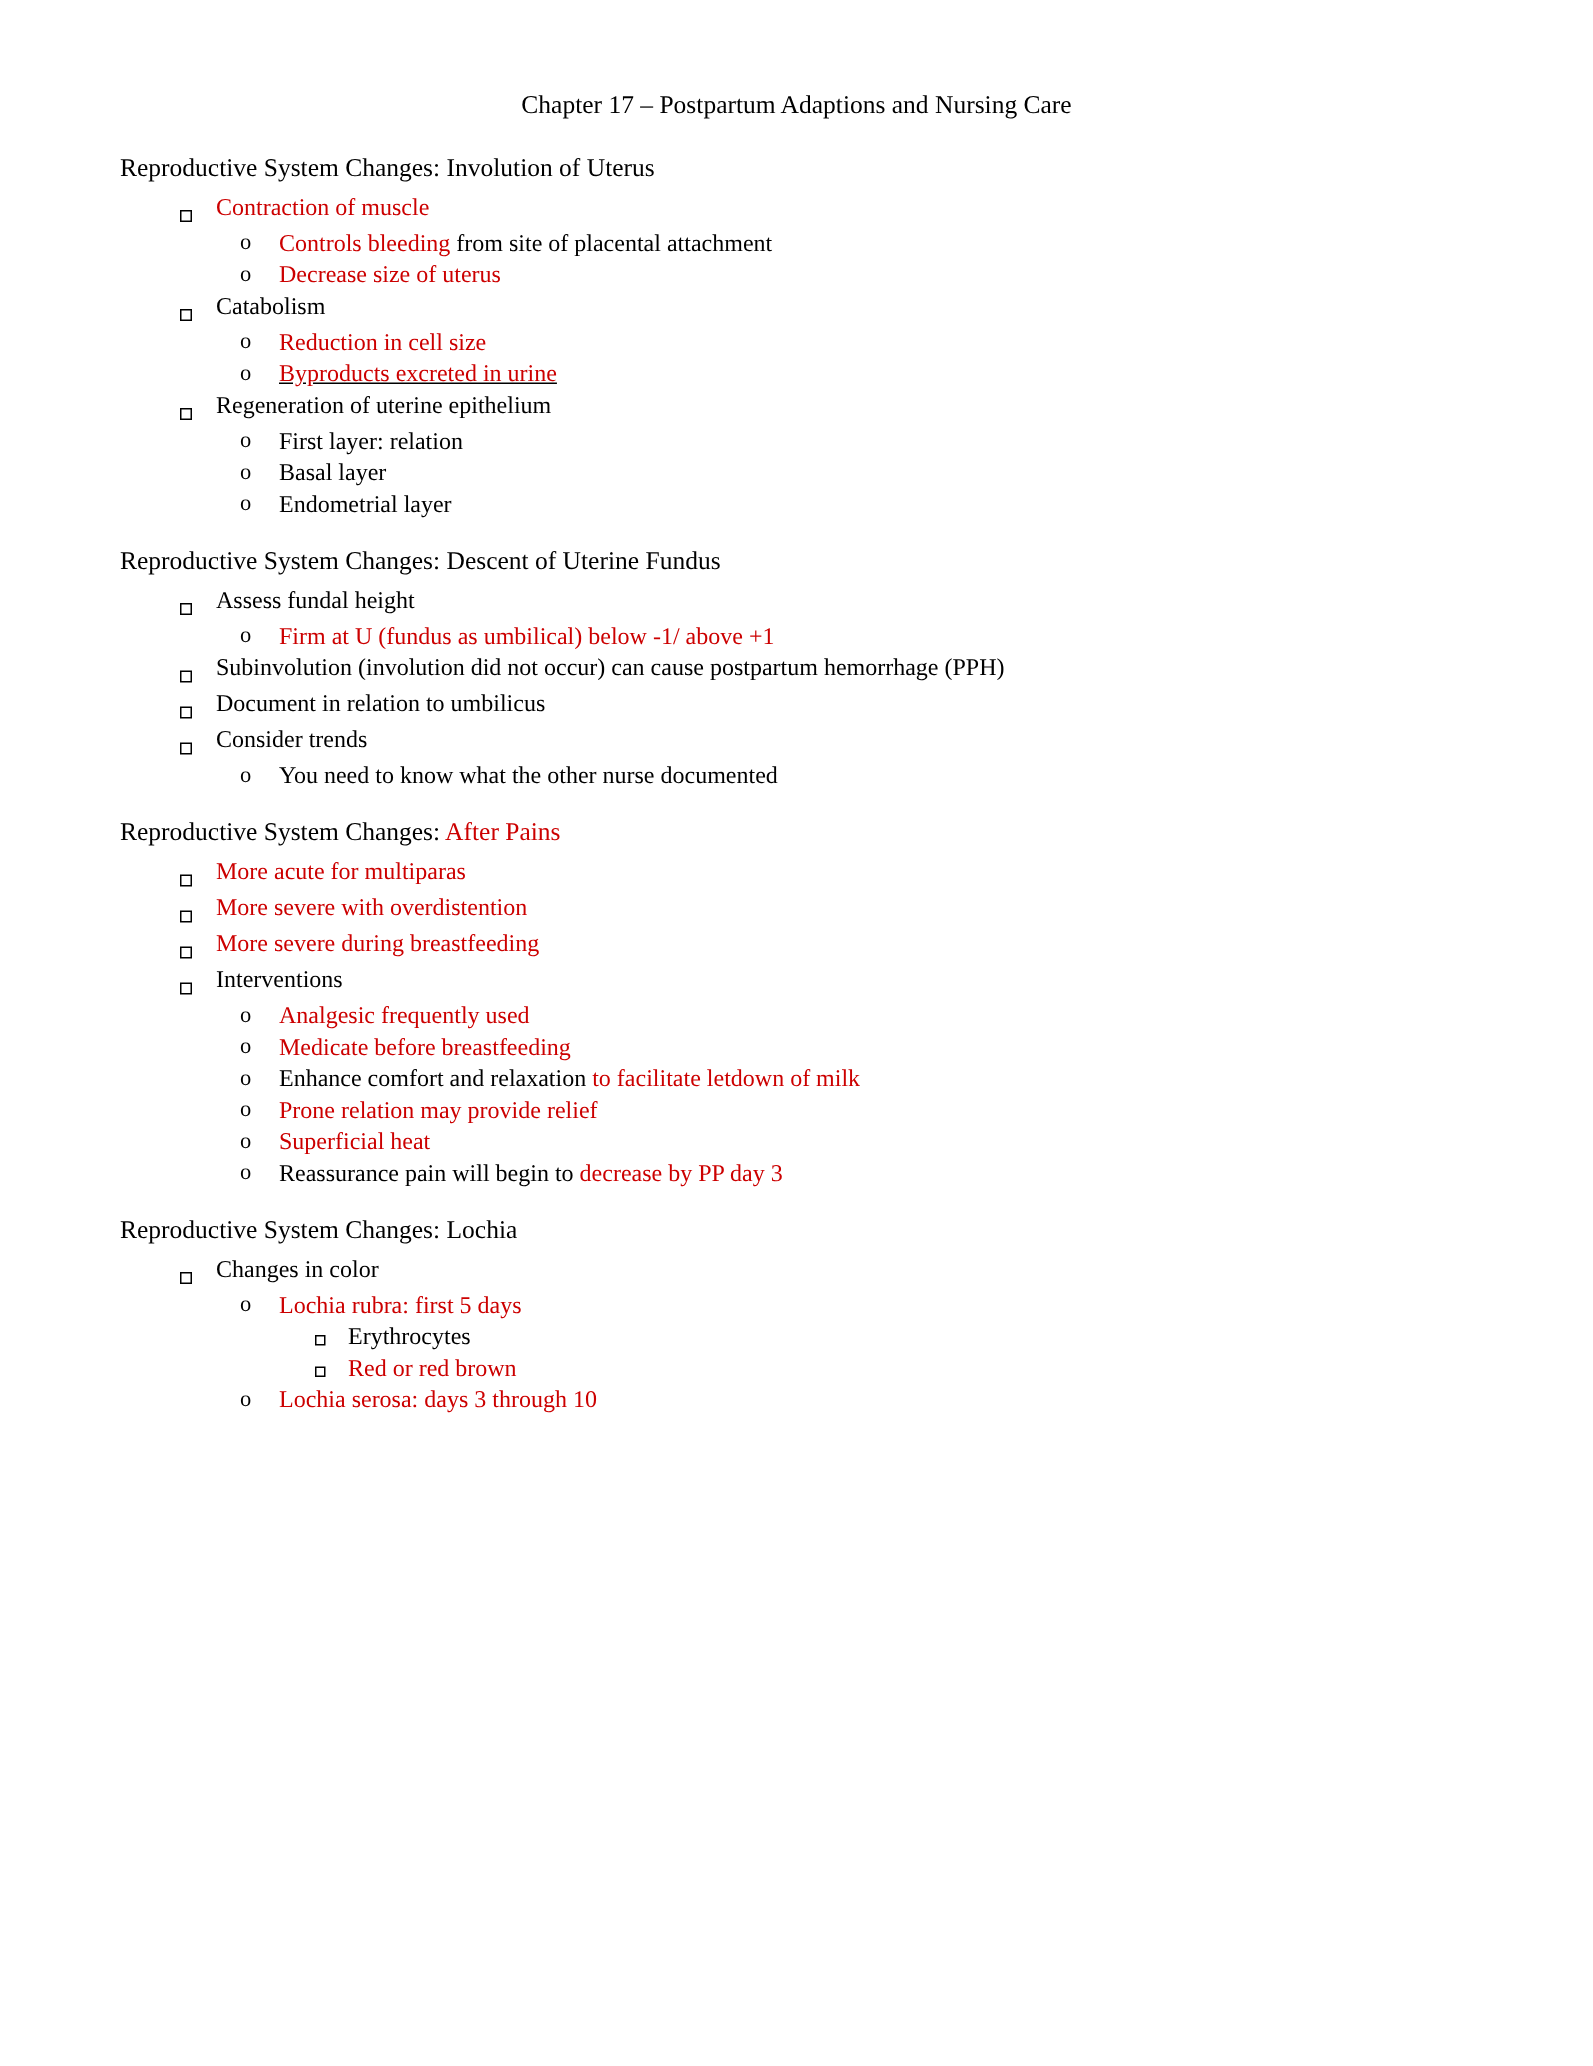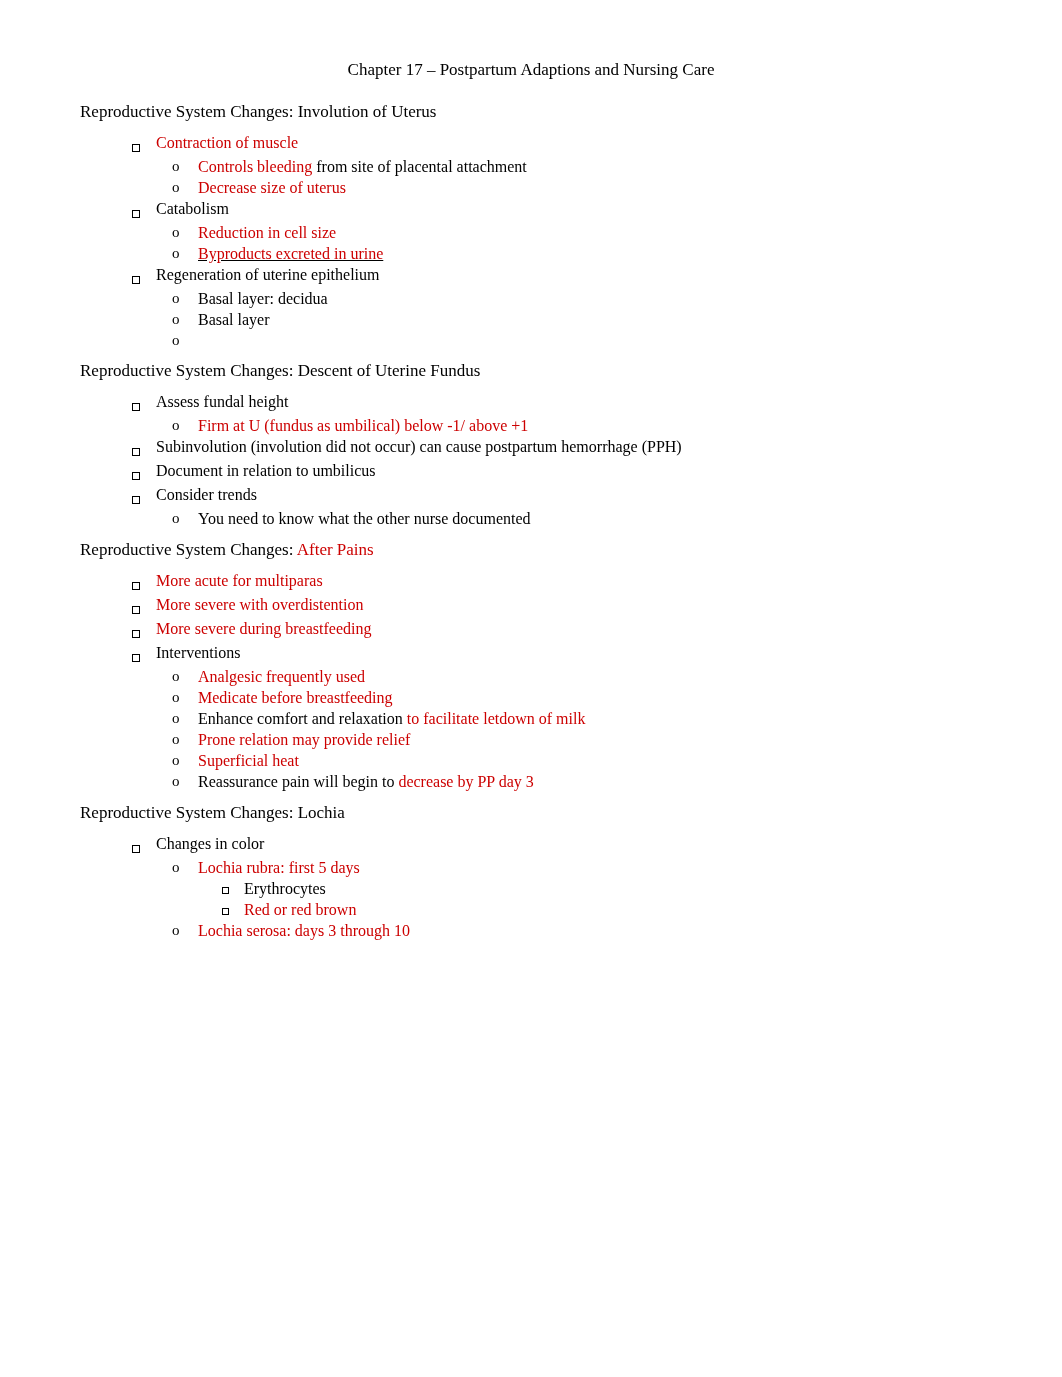--- a/index.html
+++ b/index.html
@@ -19,26 +19,27 @@
     .page-title {
       text-align: center;
       font-size: 17px;
       margin-bottom: 22px;
       font-weight: normal;
     }
     .section-heading {
       font-size: 17px;
       font-weight: normal;
       margin-bottom: 8px;
+      margin-top: 18px;
     }
     .red { color: #cc0000; }
     .bullet-list {
       list-style: none;
       padding: 0;
-      margin: 12px;
+      margin: 0;
     }
     .bullet-item {
       display: flex;
       align-items: flex-start;
       margin-bottom: 4px;
       padding-left: 40px;
     }
     .bullet-symbol {
       min-width: 18px;
       margin-right: 6px;
@@ -111,28 +112,29 @@
             <span style="flex: 1 1 0%; text-decoration: underline;"><span class="red">Byproducts excreted in urine</span></span>
           </li>
         </ul>
         <li class="bullet-item">
           <span class="bullet-symbol" style="font-size: 7px; margin-top: 6px; color: rgb(0, 0, 0);"><span style="display:inline-block;width:8px;height:8px;border:1.5px solid #000;margin-top:4px;"></span></span>
           <span style="flex: 1 1 0%;">Regeneration of uterine epithelium</span>
         </li>
         <ul class="sub-list">
           <li class="sub-item">
             <span class="sub-symbol">o</span>
-            <span style="flex: 1 1 0%;"><span>Basal layer: decidua</span></span>
+            <span style="flex: 1 1 0%;"><span>First layer: relation</span></span>
           </li>
           <li class="sub-item">
             <span class="sub-symbol">o</span>
             <span style="flex: 1 1 0%;"><span>Basal layer</span></span>
           </li>
           <li class="sub-item">
             <span class="sub-symbol">o</span>
+            <span style="flex: 1 1 0%;"><span>Endometrial layer</span></span>
           </li>
         </ul>
       </ul>
       <p class="section-heading">Reproductive System Changes: Descent of Uterine Fundus</p>
       <ul class="bullet-list">
         <li class="bullet-item">
           <span class="bullet-symbol" style="font-size: 7px; margin-top: 6px; color: rgb(0, 0, 0);"><span style="display:inline-block;width:8px;height:8px;border:1.5px solid #000;margin-top:4px;"></span></span>
           <span style="flex: 1 1 0%;">Assess fundal height</span>
         </li>
         <ul class="sub-list">

